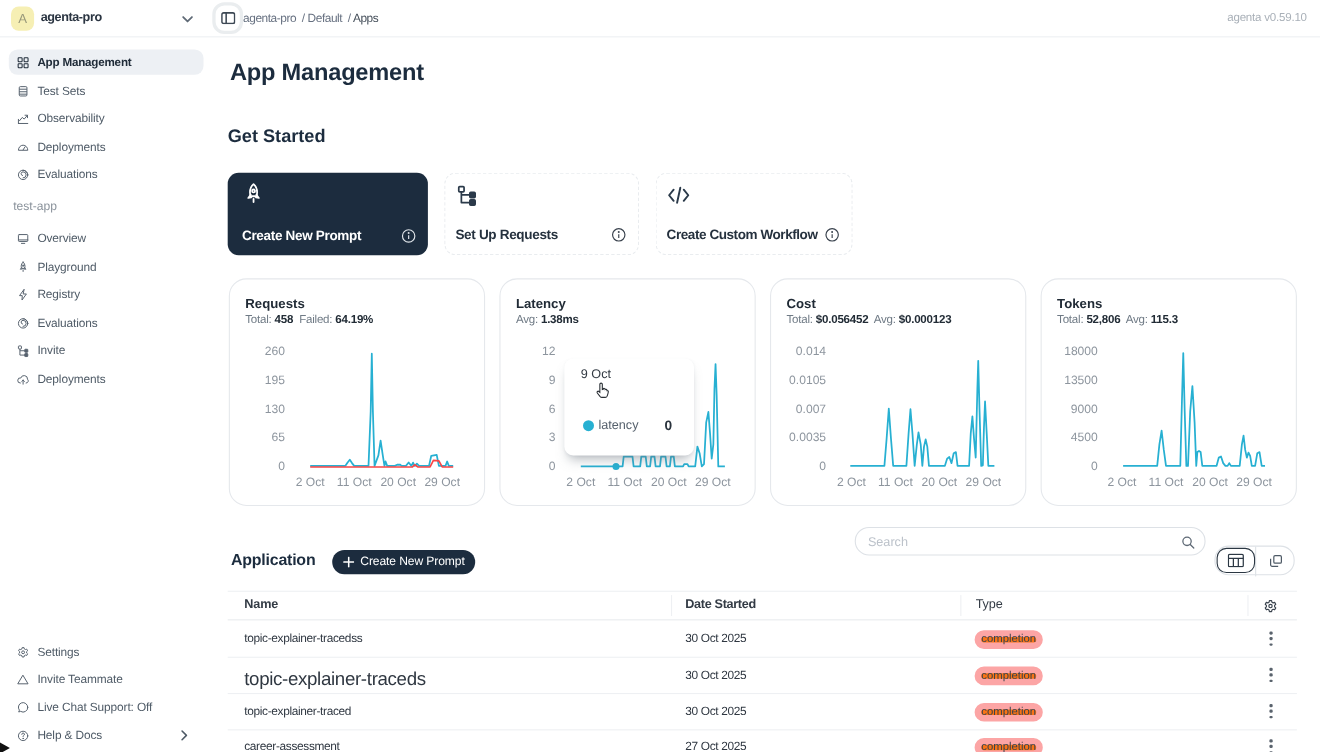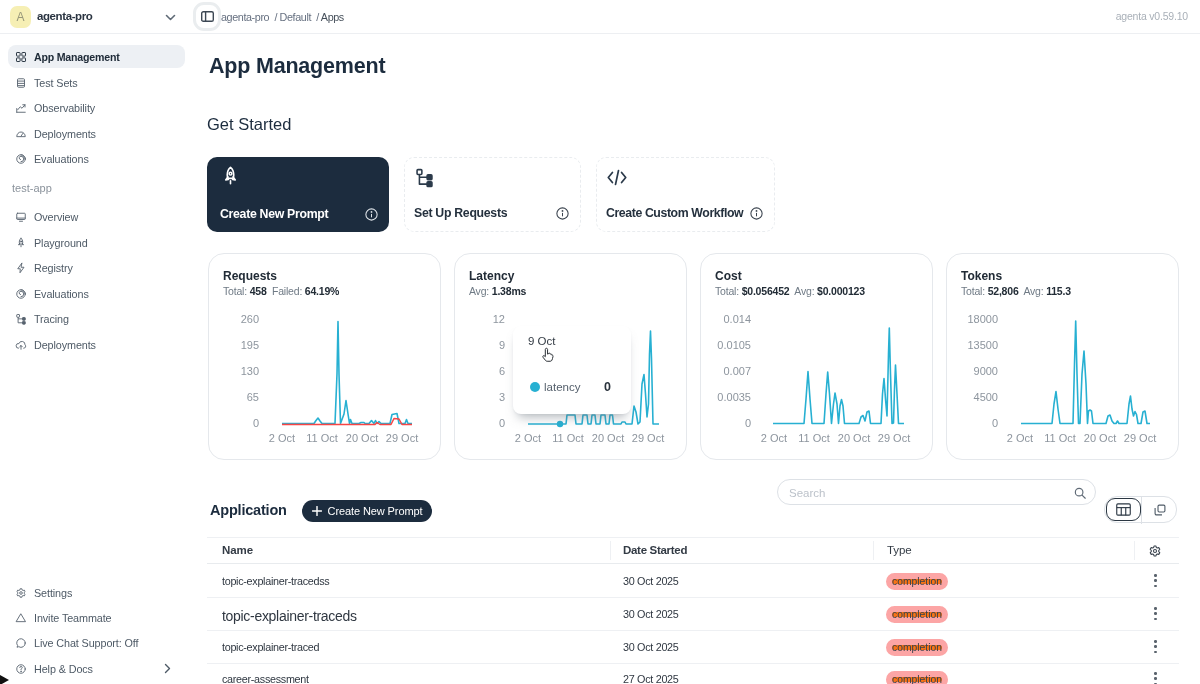--- a/index.html
+++ b/index.html
@@ -127,21 +127,21 @@
 <span>Evaluations</span>
   </div>
 
 <div class="mi" style="top:306px">
 <svg width="15" height="15" viewBox="0 0 24 24" fill="none" stroke="#57626e" stroke-width="1.8" stroke-linejoin="round">
       <rect x="3.5" y="3" width="5.5" height="5.5" rx="1"></rect>
       <rect x="15" y="9" width="5.5" height="5.5" rx="1" fill="#57626e"></rect>
       <rect x="15" y="16.8" width="5.5" height="5.5" rx="1" fill="#57626e"></rect>
       <path d="M6.2 8.5v11.1h8.8M6.2 11.7h8.8"></path>
     </svg>
-<span>Tracing</span>
+<span>Invite</span>
   </div>
 
 <div class="mi" style="top:332px">
 <svg width="15" height="15" viewBox="0 0 24 24" fill="none" stroke="#57626e" stroke-width="1.8" stroke-linecap="round" stroke-linejoin="round">
       <path d="M7 18.5a4.7 4.7 0 1 1 .9-9.3A6.2 6.2 0 0 1 20 11.5a4 4 0 0 1-2.5 7"></path>
       <path d="M9.5 15.5L12 13l2.5 2.5"></path>
       <path d="M12 13v7.5"></path>
     </svg>
 <span>Deployments</span>
   </div>
@@ -174,21 +174,21 @@
       <path d="M9.6 9.2a2.4 2.4 0 1 1 3.3 2.2c-.8.3-.9.8-.9 1.6v.4"></path>
       <circle cx="12" cy="16.6" r="0.5" fill="#57626e"></circle>
     </svg>
 <span>Help &amp; Docs</span>
   </div>
 <svg class="abs" style="left:164px;top:663px" width="7" height="11" viewBox="0 0 7 11">
     <path d="M1.5 1.5l4 4-4 4" fill="none" stroke="#4e5a66" stroke-width="1.4" stroke-linecap="round" stroke-linejoin="round"></path>
   </svg>
 
 <div class="abs" style="left:209px;top:56px;font-size:21.5px;line-height:1;font-weight:700;letter-spacing:-0.2px;color:#1c2c3e">App Management</div>
-<div class="abs" style="left:207px;top:116px;font-size:16.5px;line-height:1.05;font-weight:400;letter-spacing:0;color:#1c2c3e">Get Started</div>
+<div class="abs" style="left:207px;top:116px;font-size:16.5px;line-height:1.05;font-weight:700;letter-spacing:0;color:#1c2c3e">Get Started</div>
 
 <div class="abs" style="left:207px;top:157px;width:182px;height:75px;background:#1c2c3e;border-radius:10px">
 <svg style="position:absolute;left:12px;top:8px" width="23" height="23" viewBox="0 0 24 24" fill="none" stroke="#fff" stroke-width="1.7" stroke-linecap="round" stroke-linejoin="round">
       <path d="M12 2.5c2.3 1.9 3.4 4.9 3.4 7.8 0 1.3-.2 2.6-.7 3.7H9.3c-.5-1.1-.7-2.4-.7-3.7 0-2.9 1.1-5.9 3.4-7.8z"></path>
       <circle cx="12" cy="9" r="1.4"></circle>
       <path d="M9.3 12.5L7 15.6l2.7-.5"></path>
       <path d="M14.7 12.5l2.3 3.1-2.7-.5"></path>
       <path d="M12 16.5v3"></path>
     </svg>
 <div class="glabel" style="color:#fff">Create New Prompt</div>
@@ -371,21 +371,21 @@
 
 <div class="abs" style="left:222px;top:575px;font-size:10.8px;letter-spacing:-0.3px;color:#2f3741">topic-explainer-tracedss</div>
 <div class="abs" style="left:623px;top:575px;font-size:10.8px;letter-spacing:-0.3px;color:#2f3741">30 Oct 2025</div>
 <div class="chip" style="left:886px;top:573px">completion</div>
 <div class="dots" style="top:574px">
     <i></i>
     <i></i>
     <i></i>
   </div>
 <div class="hline" style="left:207px;top:597px;width:972px"></div>
-<div class="abs" style="left:222px;top:608px;font-size:14px;letter-spacing:-0.3px;color:#2f3741">topic-explainer-traceds</div>
+<div class="abs" style="left:222px;top:608px;font-size:17px;letter-spacing:-0.3px;color:#2f3741">topic-explainer-traceds</div>
 <div class="abs" style="left:623px;top:608px;font-size:10.8px;letter-spacing:-0.3px;color:#2f3741">30 Oct 2025</div>
 <div class="chip" style="left:886px;top:606px">completion</div>
 <div class="dots" style="top:607px">
     <i></i>
     <i></i>
     <i></i>
   </div>
 <div class="hline" style="left:207px;top:630px;width:972px"></div>
 <div class="abs" style="left:222px;top:641px;font-size:10.8px;letter-spacing:-0.3px;color:#2f3741">topic-explainer-traced</div>
 <div class="abs" style="left:623px;top:641px;font-size:10.8px;letter-spacing:-0.3px;color:#2f3741">30 Oct 2025</div>

